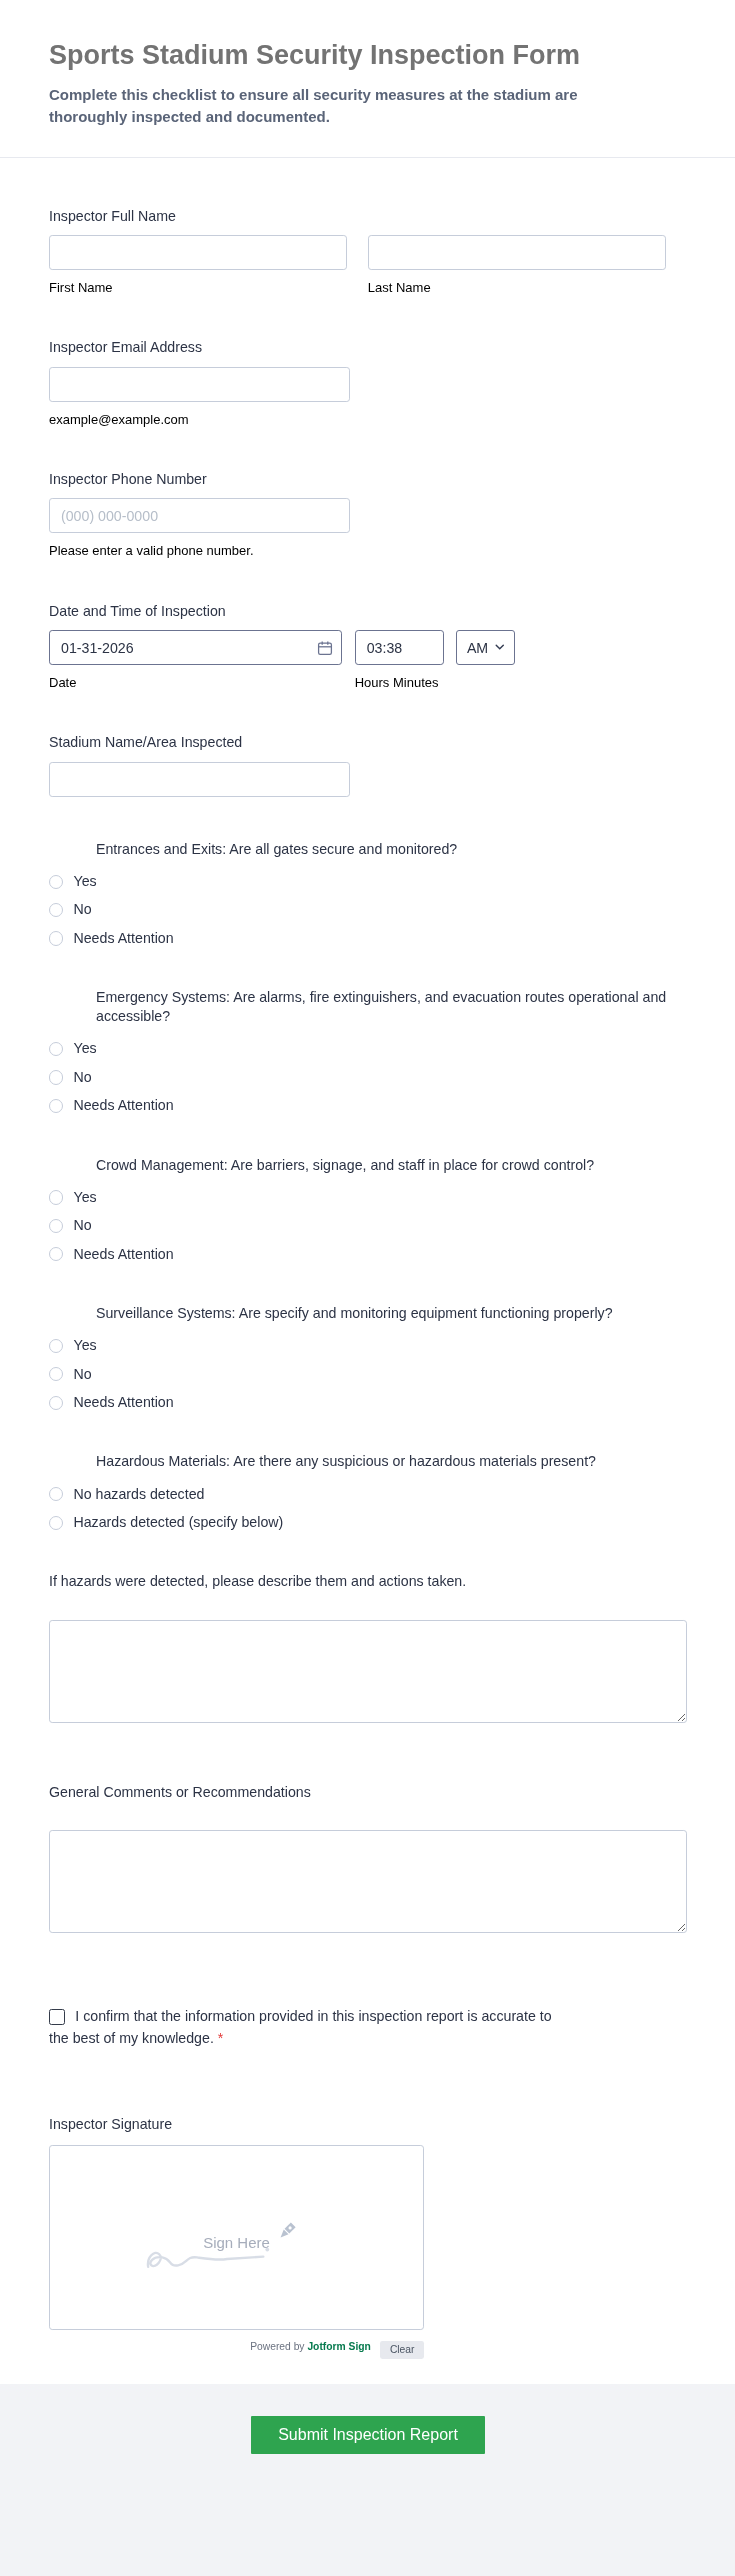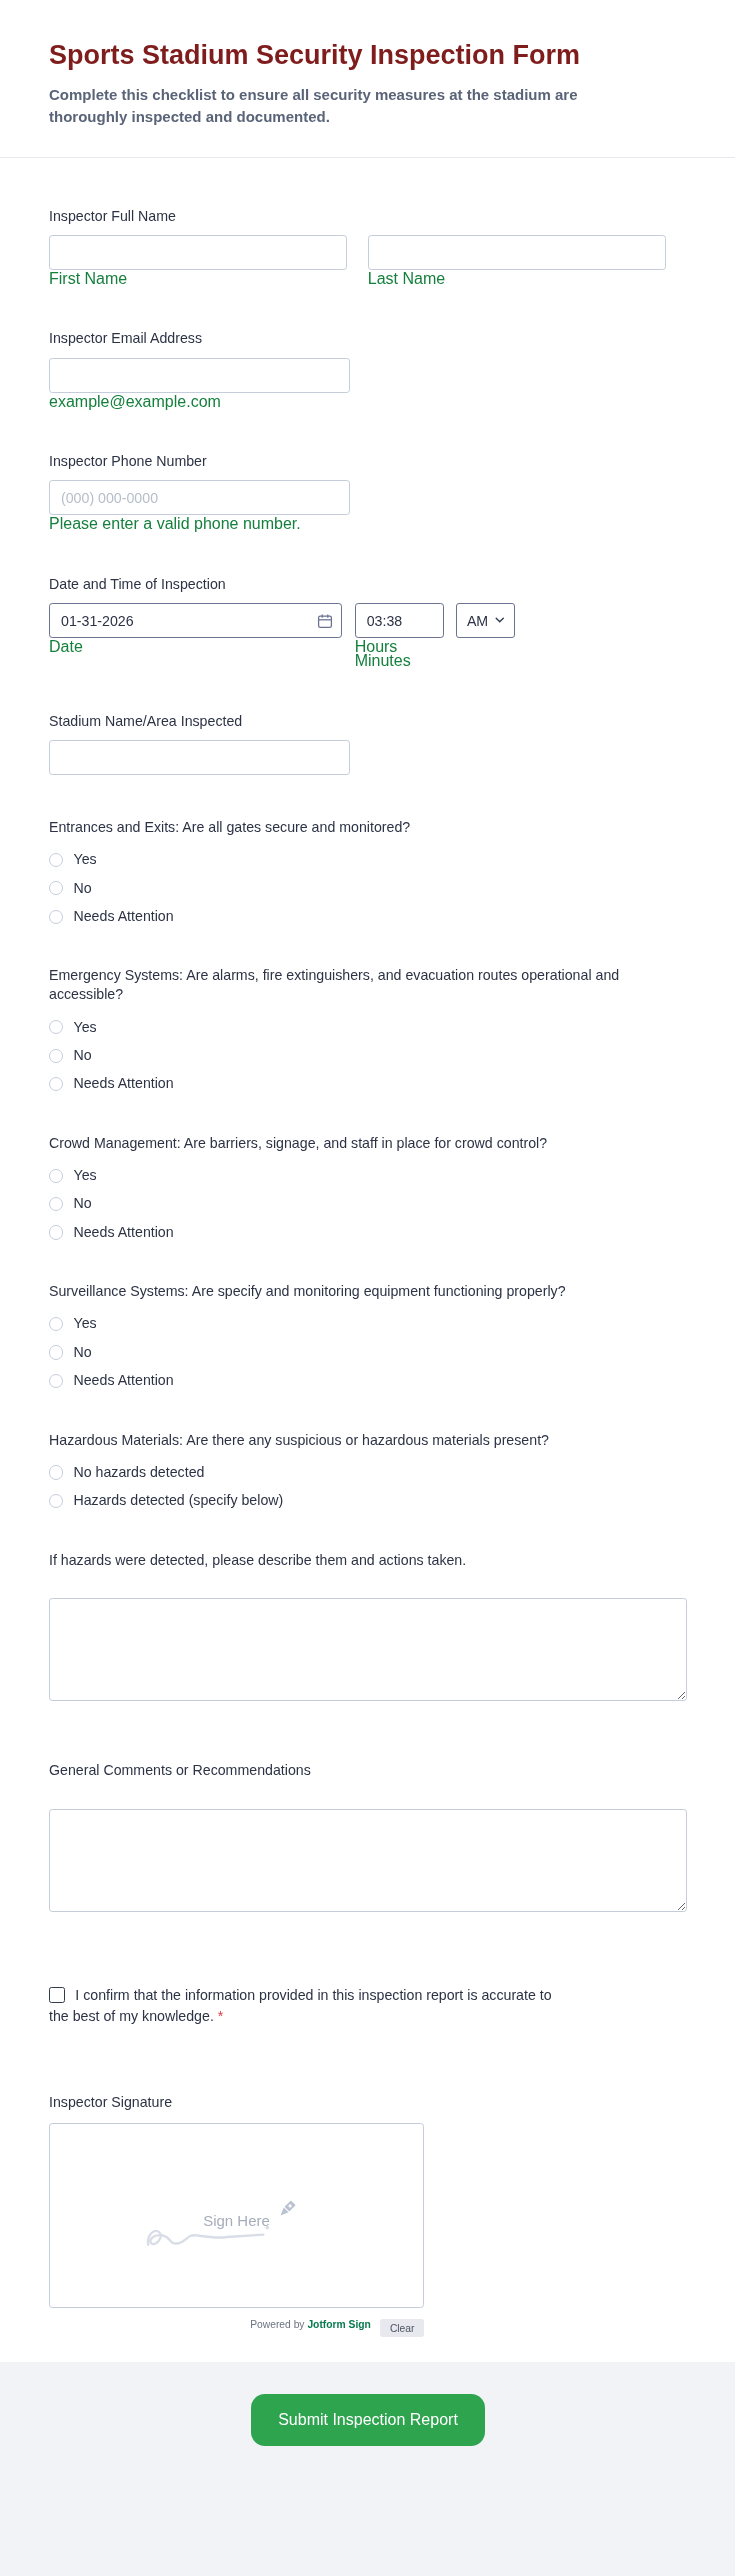--- a/index.html
+++ b/index.html
@@ -9,21 +9,21 @@
     margin: 0 auto;
     font-family: "Liberation Sans", sans-serif;
     color: #2c3345;
   }
   
   .header { padding: 38px 49px 0; }
   .form-title {
     font-size: 27px;
     line-height: 35px;
     font-weight: 700;
-    color: #7f1d1d;
+    color: #737373;
   }
   .form-subtitle {
     margin-top: 11px;
     font-size: 15px;
     line-height: 22px;
     color: #5a6478;
     max-width: 554px;
     font-weight: bold;
   }
   .header-divider {
@@ -36,24 +36,24 @@
   .field { margin-bottom: 43px; }
   .q-label {
     font-size: 14.2px;
     line-height: 19px;
     font-weight: 500;
     color: #2c3345;
     margin-bottom: 9.5px;
     max-width: 638px;
   }
   .sublabel {
-    font-size: 16px;
+    font-size: 13px;
     line-height: 14.2px;
-    color: #15803d;
-    margin-top: 2px;
+    color: #000000;
+    margin-top: 11px;
   }
   .text-input {
     height: 35px;
     border: 0.8px solid #c6cdda;
     border-radius: 3.2px;
     padding: 0 11px;
     font-family: "Liberation Sans", sans-serif;
     font-size: 14.2px;
     color: #2c3345;
     background: #fff;
@@ -77,21 +77,21 @@
   .time-wrap { width: 89px; }
   .time-wrap .text-input { width: 100%; border-color: #6b7390; }
   .meridiem {
     width: 59px; height: 35px;
     border: 0.8px solid #6b7390; border-radius: 3px;
     display: flex; align-items: center; justify-content: space-between;
     padding: 0 9.5px; font-size: 14.2px; color: #2c3345;
     background: #fff; cursor: pointer;
   }
   
-  .radio-group .q-label { margin-bottom: 14.2px; }
+  .radio-group .q-label { margin-bottom: 14.2px; margin-left: 47px; }
   .opt { display: flex; align-items: center; gap: 10.3px; margin-bottom: 11px; cursor: pointer; }
   .opt:last-child { margin-bottom: 0; }
   .radio {
     width: 14.2px; height: 14.2px; flex: 0 0 14.2px;
     border: 1.2px solid #c6cdda; border-radius: 50%;
     background: #fff;
   }
   .opt-label { font-size: 14.2px; line-height: 17.4px; color: #2c3345; }
   .radio-group { margin-bottom: 41px; }
   
@@ -151,23 +151,23 @@
   }
   
   .submit-band {
     margin-top: 25px;
     height: 215px;
     background: var(--footer-band, #f2f3f6);
     display: flex; justify-content: center; align-items: flex-start;
     padding-top: 32px;
   }
   .submit-btn {
-    height: 52px;
+    height: 38px;
     padding: 0 27px;
-    border: none; border-radius: 14px;
+    border: none; border-radius: 1px;
     background: var(--accent-green, #2ea44f);
     color: #ffffff;
     font-family: "Liberation Sans", sans-serif;
     font-size: 16px; font-weight: 500;
     cursor: pointer;
   }
   svg { display: block; }
 </style>
 </head>
 <body>

